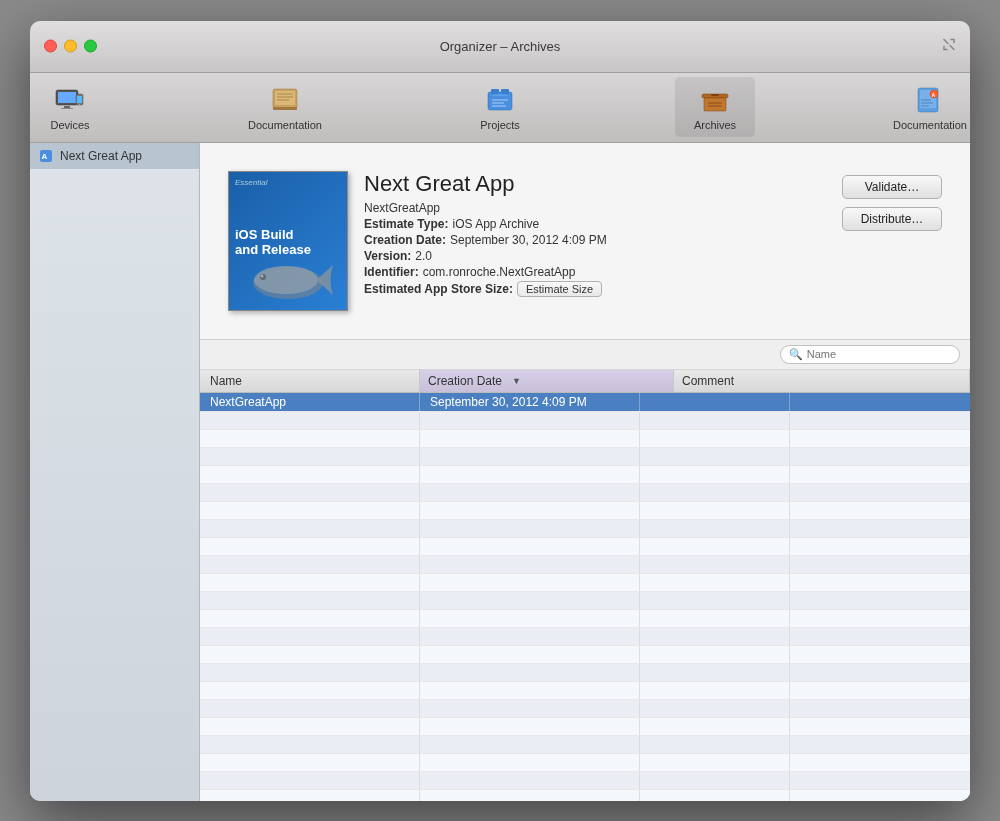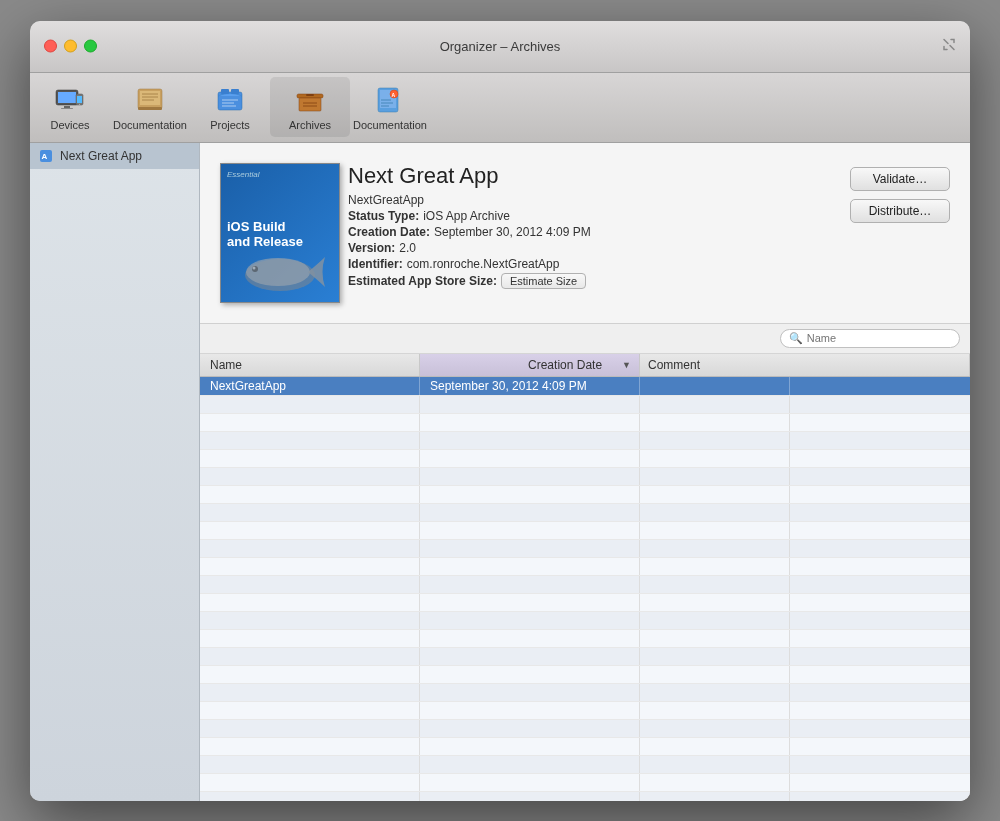--- a/index.html
+++ b/index.html
@@ -61,21 +61,21 @@
       color: #888;
       font-size: 14px;
       cursor: pointer;
     }
     .toolbar {
       height: 70px;
       background: linear-gradient(180deg, #d8d6d6 0%, #c0bebd 100%);
       border-bottom: 1px solid #a0a0a0;
       display: flex;
       align-items: center;
-      justify-content: flex-start;
+      justify-content: space-between;
       gap: 0;
     }
     .toolbar-item {
       display: flex;
       flex-direction: column;
       align-items: center;
       justify-content: center;
       width: 80px;
       height: 60px;
       cursor: pointer;
@@ -126,23 +126,23 @@
       align-items: center;
       justify-content: center;
     }
     .content-area {
       flex: 1;
       background: #efefef;
       display: flex;
       flex-direction: column;
     }
     .archive-detail {
-      padding: 20px;
-      display: flex;
-      gap: 8px;
+      padding: 28px;
+      display: flex;
+      gap: 16px;
       border-bottom: 1px solid #d0d0d0;
       background: #f5f5f5;
       min-height: 160px;
     }
     .book-cover {
       width: 120px;
       height: 140px;
       background: linear-gradient(135deg, #1a5fa8 0%, #2a7fd4 100%);
       border: 1px solid #888;
       box-shadow: 2px 2px 5px rgba(0,0,0,0.3);
@@ -268,32 +268,31 @@
     .col-name {
       width: 220px;
       padding: 4px 10px;
       font-size: 12px;
       font-weight: 500;
       color: #333;
       border-right: 1px solid #c8c8c8;
       cursor: pointer;
     }
     .col-date {
-      width: 220px;
+      width: 254px;
       padding: 4px 8px;
       font-size: 12px;
       font-weight: 500;
       color: #333;
       border-right: 1px solid #c8c8c8;
       cursor: pointer;
       display: flex;
       align-items: center;
-      gap: 20px;
+      gap: 10px;
       background: linear-gradient(180deg, #d8d0e8 0%, #c8c0d8 100%);
-      justify-content: flex-end;
     }
     .sort-arrow {
       font-size: 9px;
       color: #555;
     }
     .col-comment {
       flex: 1;
       padding: 4px 8px;
       font-size: 12px;
       font-weight: 500;
@@ -472,21 +471,21 @@
             </svg>
           </div>
         </div>
 
         <div class="detail-info">
           <div class="app-title">Next Great App</div>
           <div class="info-row">
             <span class="info-value">NextGreatApp</span>
           </div>
           <div class="info-row">
-            <span class="info-label">Status Type:</span>
+            <span class="info-label">Estimate Type:</span>
             <span class="info-value">iOS App Archive</span>
           </div>
           <div class="info-row">
             <span class="info-label">Creation Date:</span>
             <span class="info-value">September 30, 2012 4:09 PM</span>
           </div>
           <div class="info-row">
             <span class="info-label">Version:</span>
             <span class="info-value">2.0</span>
           </div>

